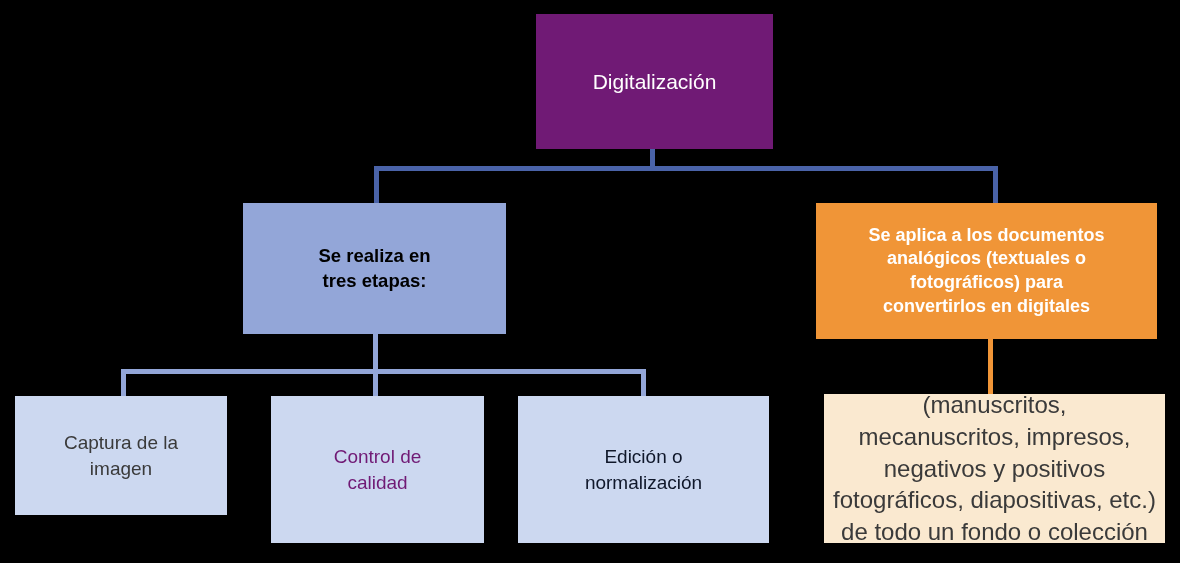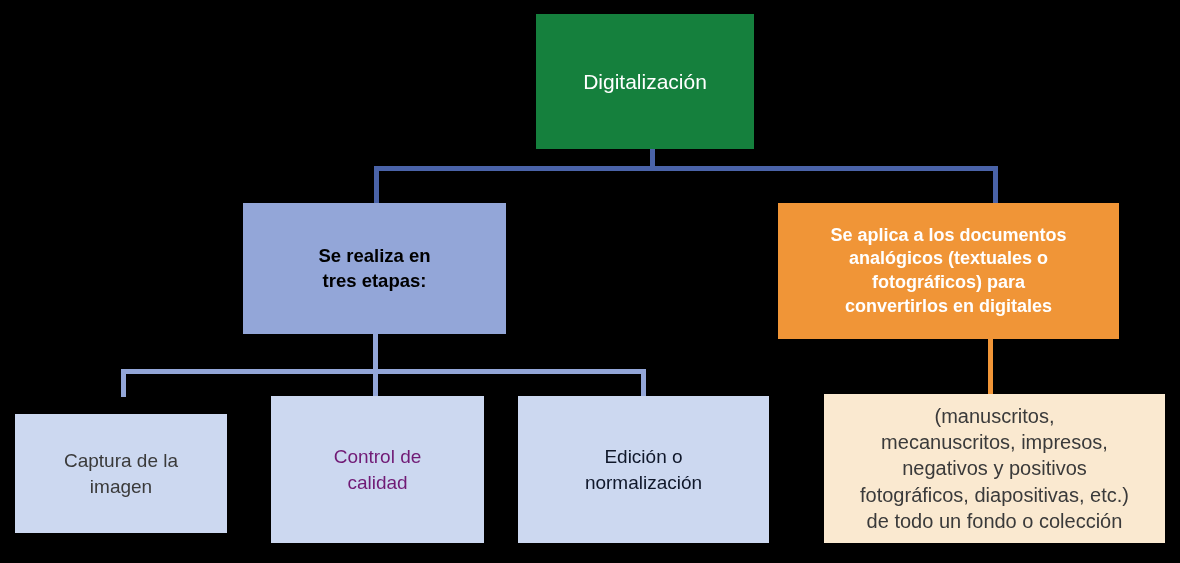--- a/index.html
+++ b/index.html
@@ -27,55 +27,55 @@
   .node .node-text {
     display: block;
     white-space: pre-line;
     padding: 0 6px;
   }
 
   
   #node-root {
     left: 536px;
     top: 14px;
-    width: 218px;
+    width: 237px;
     height: 135px;
-    background: #15803d;
+    background: #701a75;
     color: #FFFFFF;
     font-size: 21px;
   }
 
   
   #node-etapas {
     left: 243px;
     top: 203px;
     width: 263px;
     height: 131px;
     background: #93A6D8;
     color: #000000;
     font-size: 18.5px;
     font-weight: bold;
   }
 
   
   #node-aplica {
-    left: 778px;
+    left: 816px;
     top: 203px;
     width: 341px;
     height: 136px;
     background: #F09537;
     color: #FFFFFF;
     font-size: 18px;
     font-weight: bold;
   }
 
   
   #node-captura {
     left: 15px;
-    top: 414px;
+    top: 396px;
     width: 212px;
     height: 119px;
     background: #CCD8F0;
     color: #3A3A3A;
     font-size: 19px;
   }
   #node-control {
     left: 271px;
     top: 396px;
     width: 213px;
@@ -93,21 +93,21 @@
     color: #0f172a;
     font-size: 19px;
   }
   #node-manuscritos {
     left: 824px;
     top: 394px;
     width: 341px;
     height: 149px;
     background: #FAE9D0;
     color: #3A3A3A;
-    font-size: 20px;
+    font-size: 24px;
   }
 
   
   .conn {
     position: absolute;
   }
   .conn-v-root     { left: 650px; top: 149px;  width: 5px;   height: 21px;  background: #4A63A8; }
   .conn-h-root     { left: 374px; top: 166px;  width: 624px; height: 5px;   background: #4A63A8; }
   .conn-v-left1    { left: 374px; top: 166px;  width: 5px;   height: 39px;  background: #4A63A8; }
   .conn-v-right1   { left: 993px; top: 166px;  width: 5px;   height: 39px;  background: #4A63A8; }

